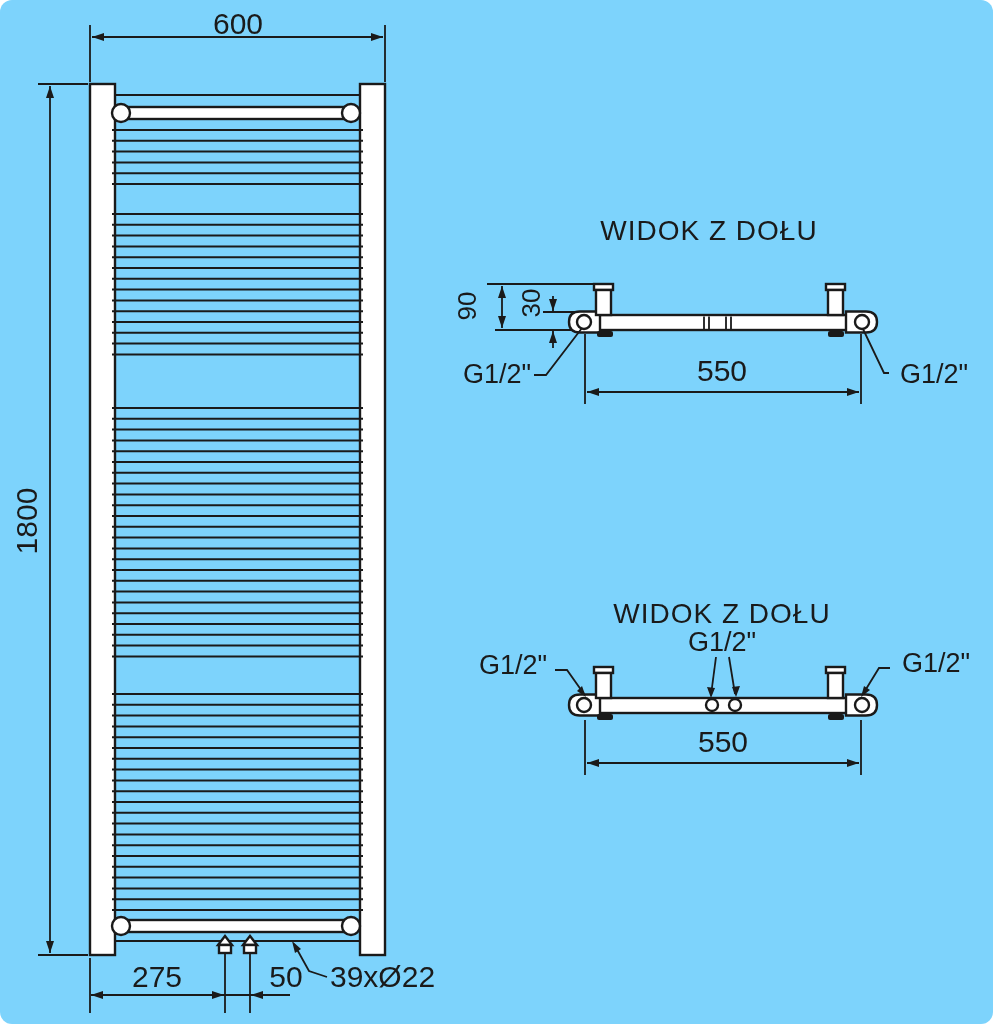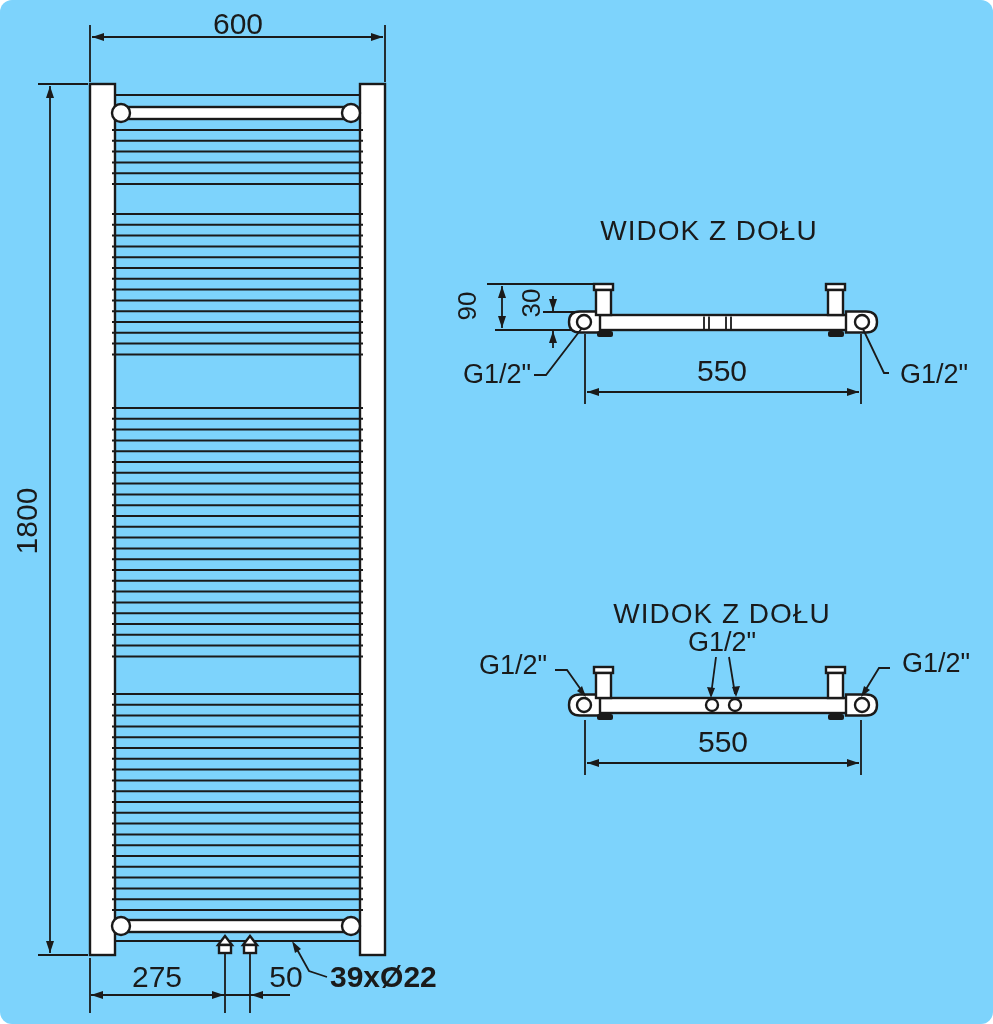--- a/index.html
+++ b/index.html
@@ -23,21 +23,21 @@
     white-space:nowrap;
     color:#1a1a1a;
     font-size:30px;
     line-height:1;
     transform:translate(-50%,-50%);
   }
   .lbl.small { font-size:26px; }
   .lbl.conn  { font-size:27px; }
   .lbl.title { font-size:28px; letter-spacing:1px; }
   .lbl.vert  { transform:translate(-50%,-50%) rotate(-90deg); }
-  .lbl.left-align { transform:translate(0,-50%);font-weight:bold; }
+  .lbl.left-align { transform:translate(0,-50%); }
 </style>
 </head>
 <body>
 
 <div class="canvas" data-name="technical-drawing">
 
   <svg class="draw" width="993" height="1024" viewBox="0 0 993 1024" data-name="drawing-linework">
 
     <g data-name="front-view">
 

